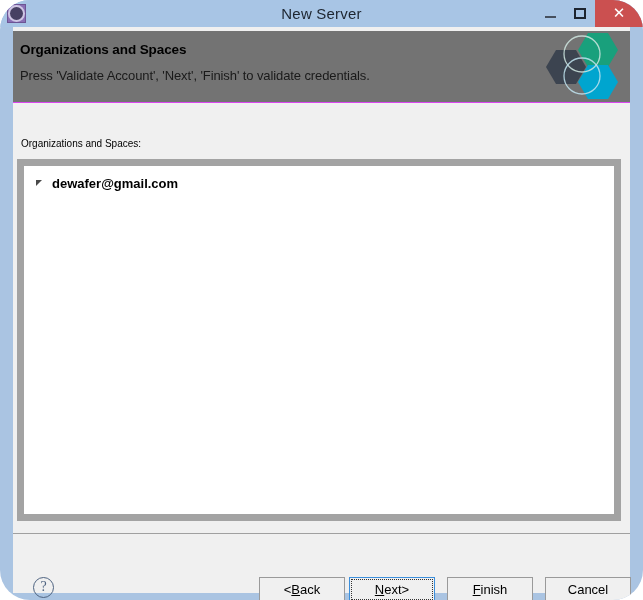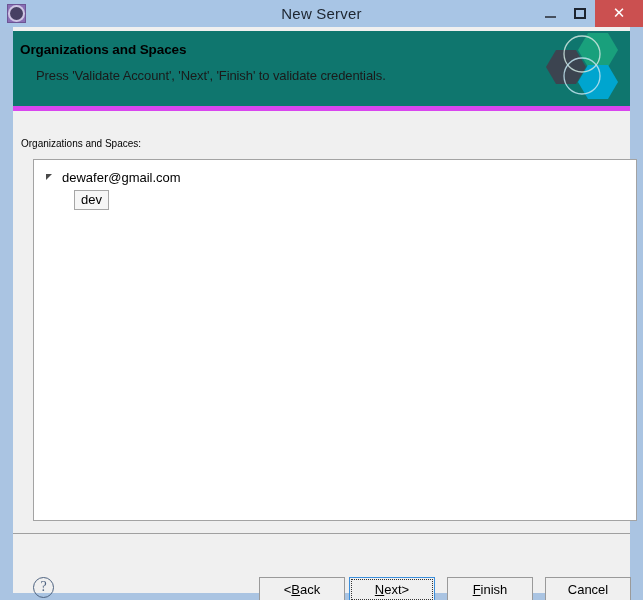--- a/index.html
+++ b/index.html
@@ -12,20 +12,21 @@
     -webkit-font-smoothing: antialiased;
   }
 
   #window {
     position: relative;
     width: 643px;
     height: 600px;
     box-sizing: border-box;
     background: #aac4e2;
     overflow: hidden;
+    border-radius: 30px;
   }
 
   
   #titlebar {
     position: absolute;
     left: 0; top: 0;
     width: 643px;
     height: 27px;
     background: #a8c5e5;
   }
@@ -95,41 +96,40 @@
     height: 566px;
     background: #f0f0f0;
     box-sizing: border-box;
   }
 
   
   #banner {
     position: absolute;
     left: 0; top: 4px;
     width: 617px;
-    height: 80px;
-    background: #0f766e;
-    border-bottom: 5px solid #d946ef;
+    height: 72px;
+    background: #737373;
+    border-bottom: 1px solid #d946ef;
     box-sizing: border-box;
     overflow: hidden;
   }
   #banner-title {
     position: absolute;
     left: 7px; top: 11px;
     font-size: 13.5px;
     font-weight: bold;
     color: #000000;
     letter-spacing: -.1px;
   }
   #banner-desc {
     position: absolute;
     left: 7px; top: 37px;
     font-size: 13px;
     color: #1a1a1a;
     letter-spacing: -.1px;
-    margin-left: 16px;
   }
   #banner-logo {
     position: absolute;
     right: 4px; top: -2px;
     width: 84px; height: 72px;
   }
 
   
   #page {
     position: absolute;
@@ -138,27 +138,28 @@
     height: 434px;
   }
   #tree-label {
     position: absolute;
     left: 8px; top: 39px;
     font-size: 10px;
     color: #000000;
   }
   #tree-box {
     position: absolute;
-    left: 20px; top: 60px;
+    left: 4px; top: 60px;
     width: 604px;
     height: 362px;
     background: #ffffff;
-    border: 1px solid #a3a3a3;
+    border: 7px solid #a3a3a3;
     box-sizing: border-box;
     overflow: hidden;
+    font-weight: bold;
   }
   .tree-row {
     position: relative;
     height: 21px;
     display: flex;
     align-items: center;
     font-size: 13px;
     color: #000000;
   }
   #tree-node-account { margin-top: 7px; padding-left: 12px; }
@@ -304,23 +305,20 @@
 
       <div id="tree-box">
 
         <div class="tree-row" id="tree-node-account">
           <span class="tw">
             <span class="tri"></span>
           </span>
           <span>dewafer@gmail.com</span>
         </div>
 
-        <div class="tree-row" id="tree-node-space">
-          <span id="space-chip">dev</span>
-        </div>
 
       </div>
     </div>
 
     <div id="sep"></div>
 
     <div id="buttonbar">
 
       <div id="help-icon">?</div>
 

